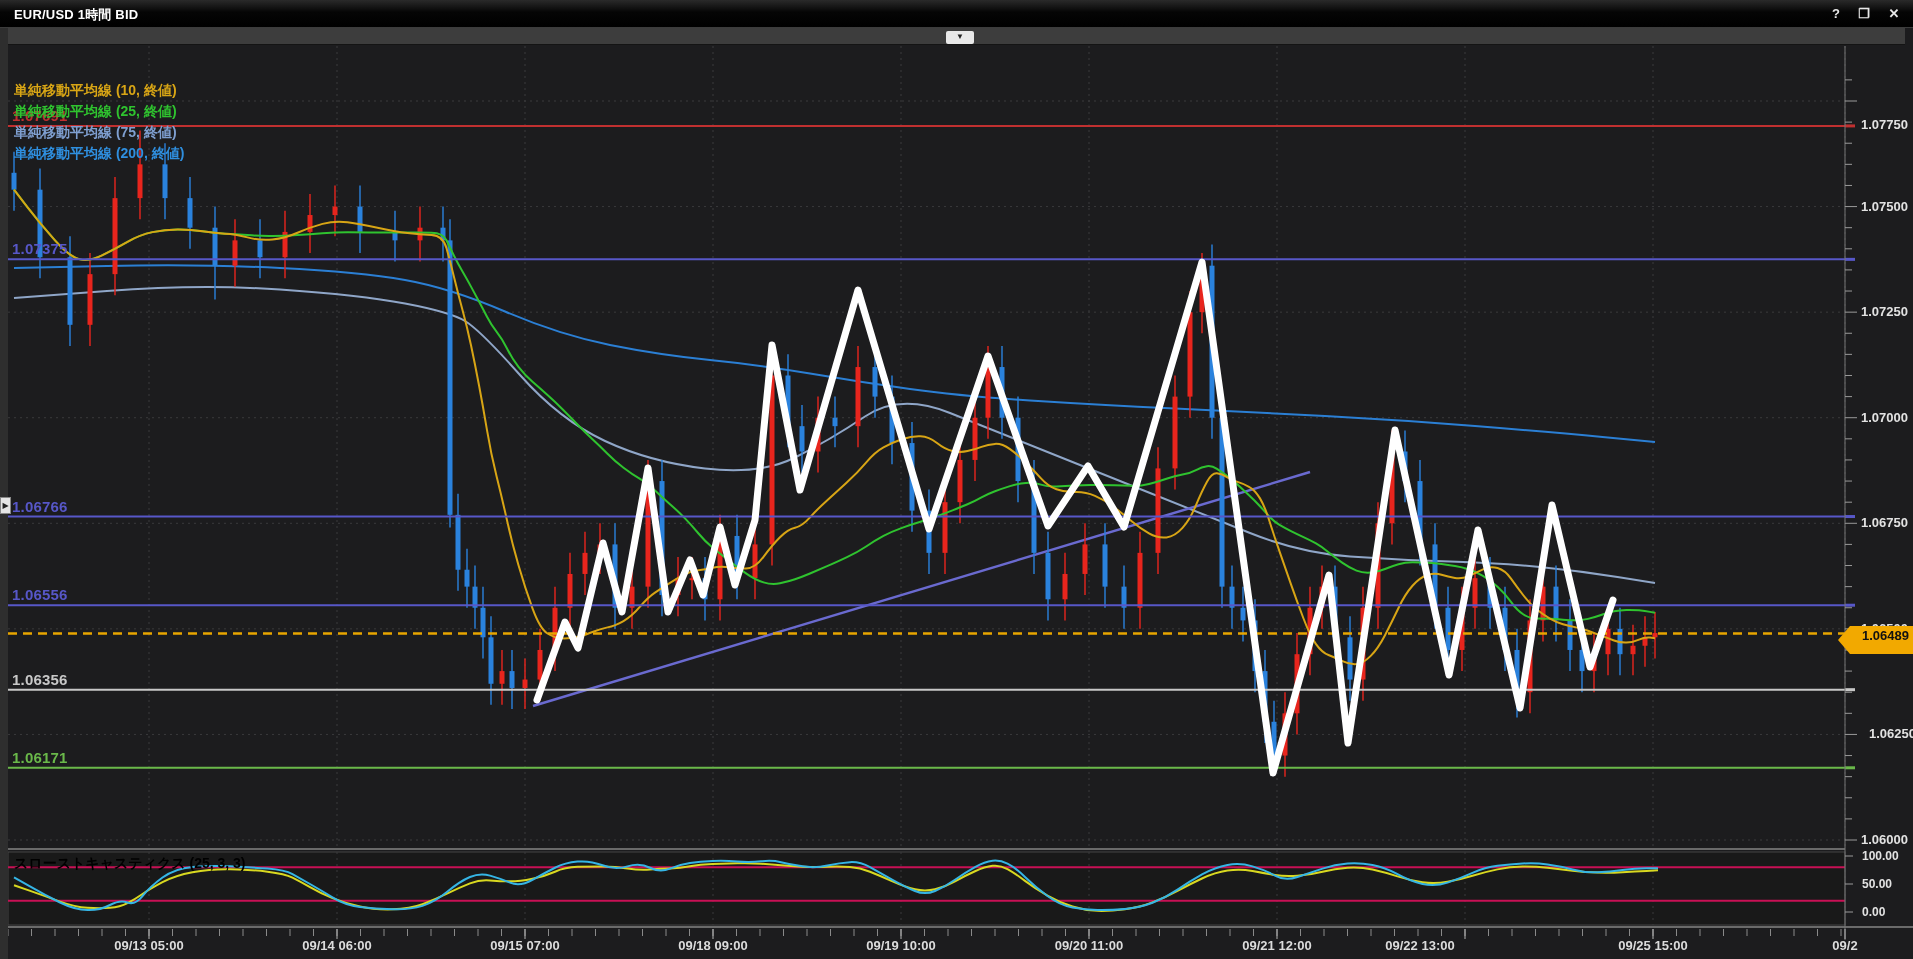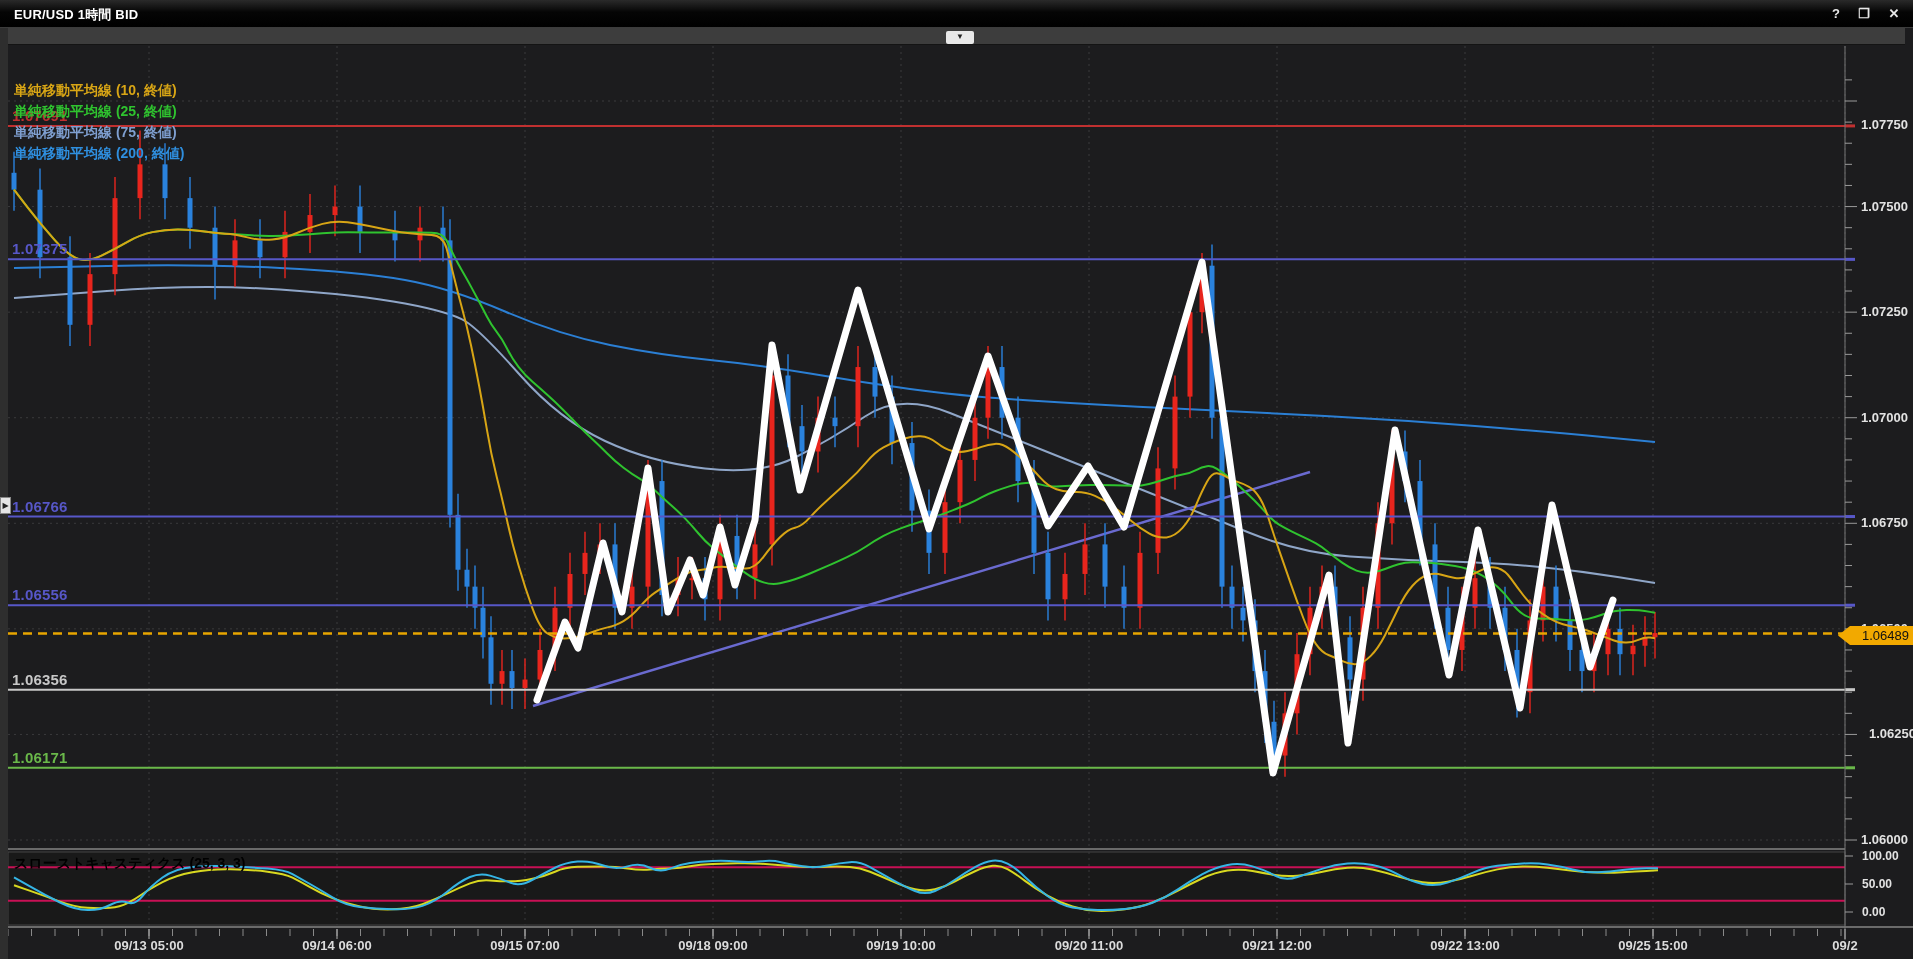--- a/index.html
+++ b/index.html
@@ -22,22 +22,22 @@
   svg { position:absolute; left:0; top:0; z-index:5; }
   
   .plabel { position:absolute; font-size:15px; font-weight:bold; z-index:10; letter-spacing:.2px; }
   
   .legend-row { position:absolute; left:14px; font-size:14px; font-weight:bold; z-index:12; white-space:nowrap; }
   
   #rightaxis { position:absolute; left:1855px; top:46px; width:58px; height:880px; z-index:8; }
   .ylab { position:absolute; left:6px; color:#e2e2e2; font-size:13px; font-weight:bold; }
   .slab { position:absolute; left:16px; color:#e2e2e2; font-size:12px; font-weight:bold; z-index:9; }
   
-  #badge { position:absolute; left:1838px; top:626px; width:75px; height:19px; background:#f2a900; z-index:14;
-    clip-path:polygon(0 50%, 12px 0, 100% 0, 100% 100%, 12px 100%); color:#111; font-size:13px; font-weight:normal;
+  #badge { position:absolute; left:1838px; top:626px; width:75px; height:28px; background:#f2a900; z-index:14;
+    clip-path:polygon(0 50%, 12px 0, 100% 0, 100% 100%, 12px 100%); color:#111; font-size:13px; font-weight:bold;
     text-align:right; line-height:19px; padding-right:4px; }
   
   .xlab { position:absolute; top:938px; color:#dcdcdc; font-size:13px; font-weight:bold; transform:translateX(-50%); z-index:10; white-space:nowrap; }
   #stochlabel { position:absolute; left:14px; top:855px; font-size:14px; font-weight:bold; z-index:12; }
 </style>
 </head>
 <body>
 
 <div id="stage">
 
@@ -482,20 +482,20 @@
   <div id="stochlabel">スローストキャスティクス (25, 3, 3)</div>
 
   <div id="xlabels">
       <div class="xlab" style="left: 149px;">09/13 05:00</div>
       <div class="xlab" style="left: 337px;">09/14 06:00</div>
       <div class="xlab" style="left: 525px;">09/15 07:00</div>
       <div class="xlab" style="left: 713px;">09/18 09:00</div>
       <div class="xlab" style="left: 901px;">09/19 10:00</div>
       <div class="xlab" style="left: 1089px;">09/20 11:00</div>
       <div class="xlab" style="left: 1277px;">09/21 12:00</div>
-      <div class="xlab" style="left: 1465px;">09/22 13:00</div>
+      <div class="xlab" style="left: 1420px;">09/22 13:00</div>
       <div class="xlab" style="left: 1653px; text-align: center;">09/25 15:00</div>
       <div class="xlab" style="left: 1845px;">09/2</div>
     </div>
 <div class="slab" style="top: 849px; position: absolute; left: 1862px;">100.00</div>
     <div class="slab" style="top: 877px; position: absolute; left: 1862px;">50.00</div>
     <div class="slab" style="top: 905px; position: absolute; left: 1862px;">0.00</div>
   </div>
 
 </body></html>

